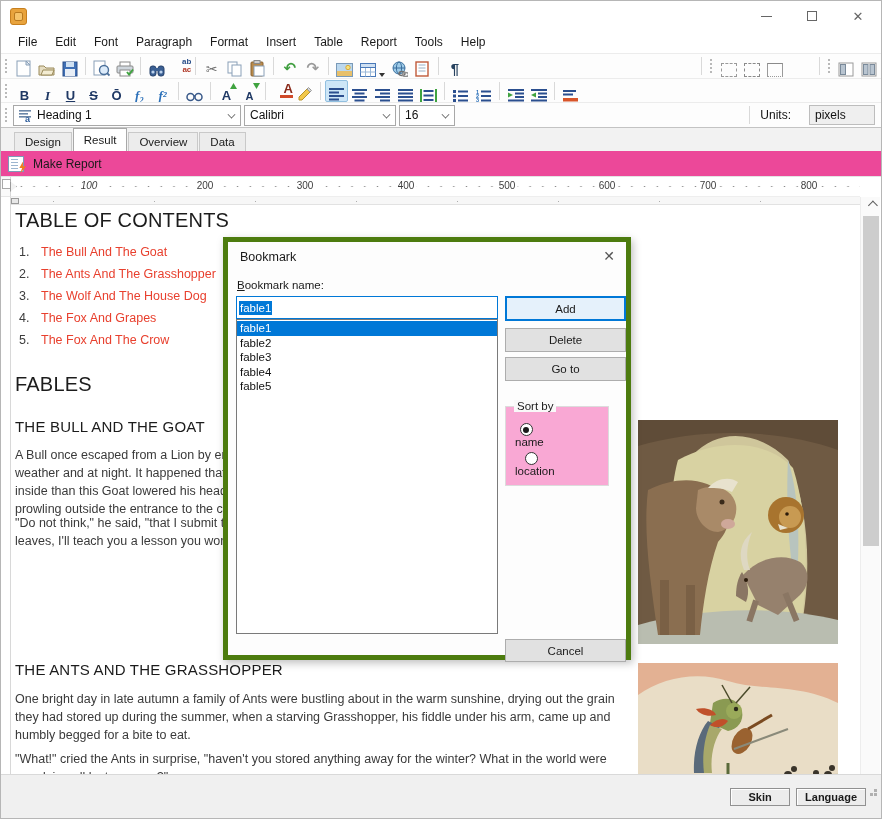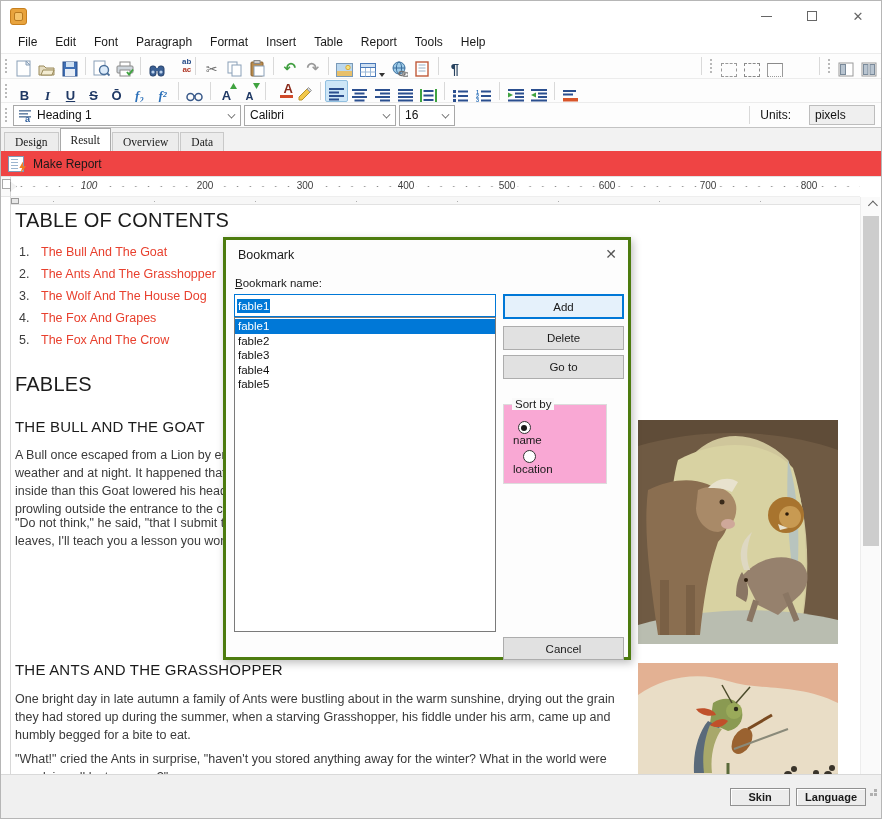--- a/index.html
+++ b/index.html
@@ -43,26 +43,26 @@
 
   
   #fontrow { position:absolute; left:0; top:101px; right:0; height:26px; background:#fdfdfd; border-top:1px solid #ececec; border-bottom:1px solid #c3c3c3; display:flex; align-items:center; }
   .combo { height:21px; background:#fff; border:1px solid #a8a8a8; display:flex; align-items:center; font-size:12px; color:#111; position:relative; padding-left:5px; }
   .combo .chev { position:absolute; right:5px; top:7px; width:7px; height:7px; border-left:1.4px solid #5a5a5a; border-bottom:1.4px solid #5a5a5a; transform:rotate(-45deg) scale(.8); margin-top:-2px; }
   #units-wrap { margin-left:auto; display:flex; align-items:center; margin-right:6px; }
   #units-label { font-size:12px; color:#111; margin-right:18px; }
   #units-value { width:66px; height:20px; background:#efefef; border:1px solid #bdbdbd; font-size:12px; color:#111; display:flex; align-items:center; padding-left:5px; }
 
   
-  #tabbar { position:absolute; left:0; top:127px; right:0; height:23px; background:#f2f2f2; display:flex; align-items:flex-end; padding-left:3px;font-family:Liberation Serif, serif; }
+  #tabbar { position:absolute; left:0; top:127px; right:0; height:23px; background:#f2f2f2; display:flex; align-items:flex-end; padding-left:13px; }
   .tab { font-size:11.5px; color:#1a1a1a; padding:3px 10px 4px; border:1px solid #c9c9c9; border-bottom:none; background:#ececec; margin-right:1px; height:19px; }
   .tab.active { background:#fff; height:23px; padding-top:5px; border-color:#a9a9a9; position:relative; z-index:2; }
 
   
-  #makereport { position:absolute; left:0; top:150px; right:0; height:26px; background:#ef4444; border-bottom:1px solid #e3e3e3; display:flex; align-items:center; }
+  #makereport { position:absolute; left:0; top:150px; right:0; height:26px; background:#ec4899; border-bottom:1px solid #e3e3e3; display:flex; align-items:center; }
   #mr-icon { width:16px; height:16px; margin-left:7px; position:relative; background:#fff; border:1px solid #7d9ab8; }
   #mr-icon:before { content:""; position:absolute; left:2px; top:2px; right:5px; height:1.5px; background:#9db6cf; box-shadow:0 3px 0 #9db6cf, 0 6px 0 #9db6cf, 0 9px 0 #9db6cf; }
   #mr-bolt { position:absolute; right:-4px; bottom:-3px; width:9px; height:12px; background:#f07d1e; clip-path:polygon(55% 0, 15% 55%, 45% 55%, 25% 100%, 90% 40%, 55% 40%); }
   #mr-label { font-size:12px; color:#1a1a1a; margin-left:9px; }
 
   
   #ruler-corner { position:absolute; left:0; top:176px; width:10px; height:20px; background:#fafafa; border-right:1px solid #d8d8d8; border-bottom:1px solid #e6e6e6; }
   #ruler-corner:before { content:""; position:absolute; left:1px; top:2px; width:7px; height:8px; border:1px solid #a9a9a9; background:#fff; }
   #ruler { position:absolute; left:10px; top:176px; right:21px; height:20px; background:#fff; border-bottom:1px solid #eee;
            background-image:radial-gradient(circle, #8a8a8a 0.9px, transparent 1px); background-size:12.72px 100%; background-position:4px 0; }
@@ -95,21 +95,21 @@
   .chev.up { transform:rotate(135deg) translate(-1px,-1px); }
   .chev.down { transform:rotate(-45deg) translate(-1px,-1px); }
   #vthumb { position:absolute; left:2px; width:16px; top:19px; height:330px; background:#cdcdcd; }
 
   
   #statusbar { position:absolute; left:0; right:0; bottom:0; height:44px; background:#f0f0f0; border-top:1px solid #d9d9d9; display:flex; align-items:center; justify-content:flex-end; }
   .status-btn { height:18px; min-width:60px; background:#ececec; border:1px solid #919191; box-shadow:inset 1px 1px 0 #fff; font-size:11px; font-weight:bold; color:#1a1a1a; display:flex; align-items:center; justify-content:center; padding:0 8px; margin-right:6px; }
   #resize-grip { width:3px; height:3px; background:#b0b0b0; margin:8px 4px 0 2px; box-shadow:-4px 4px 0 #b0b0b0, 0 4px 0 #b0b0b0, 4px 4px 0 0 transparent, 0 0 0 transparent, -4px 0 0 transparent; align-self:flex-start; position:relative; top:6px; }
 
   
-  #dialog { position:absolute; left:222px; top:236px; width:408px; height:423px; background:#fdfdfd; border:3px solid #4d7c0f; box-shadow:2px 3px 8px rgba(0,0,0,.25); }
+  #dialog { position:absolute; left:222px; top:236px; width:408px; height:423px; background:#fdfdfd; border:5px solid #4d7c0f; box-shadow:2px 3px 8px rgba(0,0,0,.25); }
   #dlg-title { position:absolute; left:12px; top:8px; font-size:12.5px; color:#1a1a1a; }
   #dlg-close { position:absolute; right:11px; top:7px; font-size:14px; color:#555; line-height:1; }
   #dlg-name-label { position:absolute; left:9px; top:37px; font-size:11.5px; color:#1a1a1a; }
   #dlg-name-label::first-letter { text-decoration:underline; }
   #dlg-input { position:absolute; left:8px; top:54px; width:262px; height:23px; background:#fff; border:1px solid #0078d7; font-size:11.5px; display:flex; align-items:center; padding-left:2px; }
   #dlg-input .sel { background:#0078d7; color:#fff; padding:1px 1px; }
   #dlg-list { position:absolute; left:8px; top:77px; width:262px; height:315px; background:#fff; border:1px solid #7a7a7a; font-size:11.5px; color:#111; padding-top:1px; }
   .lb-item { height:14.5px; line-height:14.5px; padding-left:3px; }
   .lb-item.selected { background:#0078d7; color:#fff; }
   .dlg-btn { position:absolute; left:277px; width:121px; height:24px; background:#e1e1e1; border:1px solid #adadad; font-size:11.5px; color:#1a1a1a; display:flex; align-items:center; justify-content:center; }

